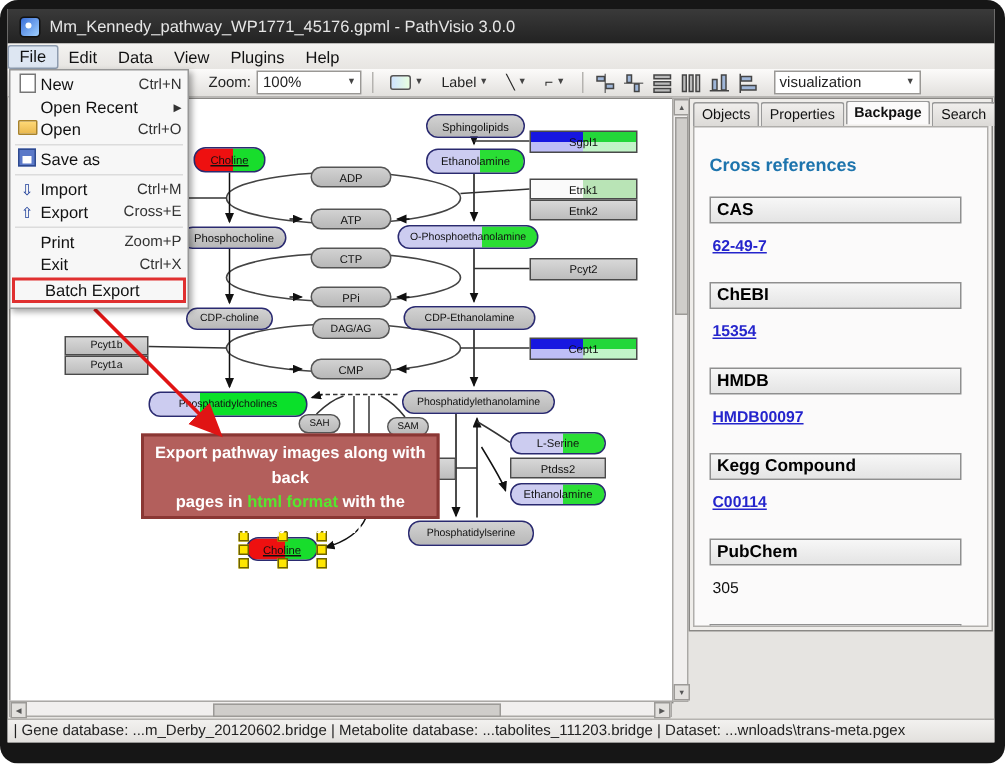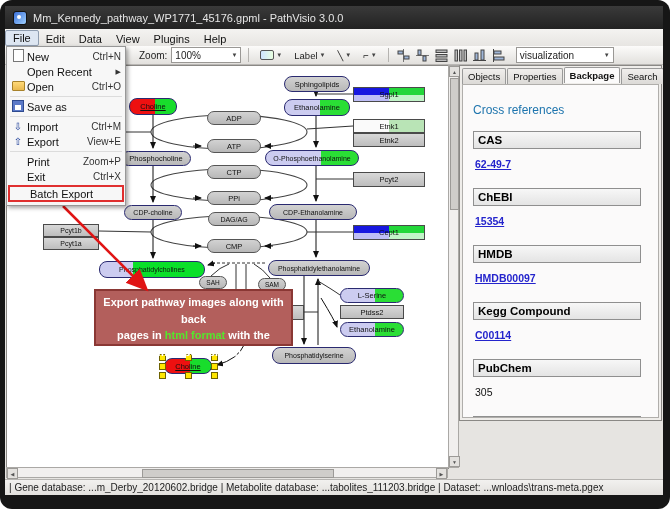--- a/index.html
+++ b/index.html
@@ -63,21 +63,21 @@
   .vscroll{position:absolute;left:443px;top:59px;width:11px;height:403px;background:#f1efee;border:1px solid #aaa8a5;box-sizing:border-box;}
   .hscroll{position:absolute;left:1px;top:461px;width:442px;height:11px;background:#f1efee;border:1px solid #aaa8a5;box-sizing:border-box;}
   .sb-btn{position:absolute;background:#e3e1de;border:1px solid #9c9a97;color:#555;font-size:5px;display:flex;align-items:center;justify-content:center;}
   .sb-thumb{position:absolute;background:#cfcdca;border:1px solid #9c9a97;}
   
   .sidepanel{position:absolute;left:454px;top:59px;width:203px;height:356px;background:#efedea;border:1px solid #8a8885;box-sizing:border-box;}
   .tabs{position:absolute;left:2px;top:2px;height:16px;display:flex;font-size:9.5px;color:#111;}
   .tab{border:1px solid #999;border-bottom:none;background:linear-gradient(180deg,#f0eeec,#dcdad7);padding:2px 5px 1px;margin-right:1px;border-radius:2px 2px 0 0;}
   .tab.active{background:#fbfafa;font-weight:bold;position:relative;top:-1px;}
   .panel-body{position:absolute;left:2px;top:18px;right:2px;bottom:2px;background:#fbfafa;border:1px solid #b0aeab;padding:8px 10px;box-sizing:border-box;overflow:hidden;}
-  .xref-heading{color:#1d74ad;font-weight:normal;font-size:12px;margin:10px 0 14px;}
+  .xref-heading{color:#1d74ad;font-weight:bold;font-size:12px;margin:10px 0 14px;}
   .xref{margin-bottom:10px;}
   .xref-head{width:168px;border:1px solid #8f8f8f;background:linear-gradient(180deg,#f7f7f7,#e4e4e4);font-weight:bold;font-size:11.5px;padding:2px 4px;box-sizing:border-box;margin-bottom:5px;}
   .xref-link{display:inline-block;color:#2424cc;font-weight:bold;font-size:10.5px;text-decoration:underline;margin:0 0 8px 2px;cursor:pointer;}
   .xref-plain{display:inline-block;color:#111;font-size:10.5px;margin:0 0 8px 2px;}
   
   .statusbar{position:absolute;left:0;top:473px;width:658px;height:16px;background:linear-gradient(180deg,#f2f1ef,#e2e0dd);border-top:1px solid #b5b3b0;display:flex;align-items:center;font-size:10px;color:#222;padding-left:4px;box-sizing:border-box;white-space:nowrap;overflow:hidden;}
 </style>
 </head>
 <body>
 
@@ -356,21 +356,21 @@
     </div>
     <div class="msep"></div>
     <div class="mi">
       <span class="ic ic-arrow">⇩</span>
       <span class="lb">Import</span>
       <span class="sc">Ctrl+M</span>
     </div>
     <div class="mi">
       <span class="ic ic-arrow">⇧</span>
       <span class="lb">Export</span>
-      <span class="sc">View+E</span>
+      <span class="sc">Cross+E</span>
     </div>
     <div class="msep"></div>
     <div class="mi">
       <span class="ic"></span>
       <span class="lb">Print</span>
       <span class="sc">Zoom+P</span>
     </div>
     <div class="mi">
       <span class="ic"></span>
       <span class="lb">Exit</span>

